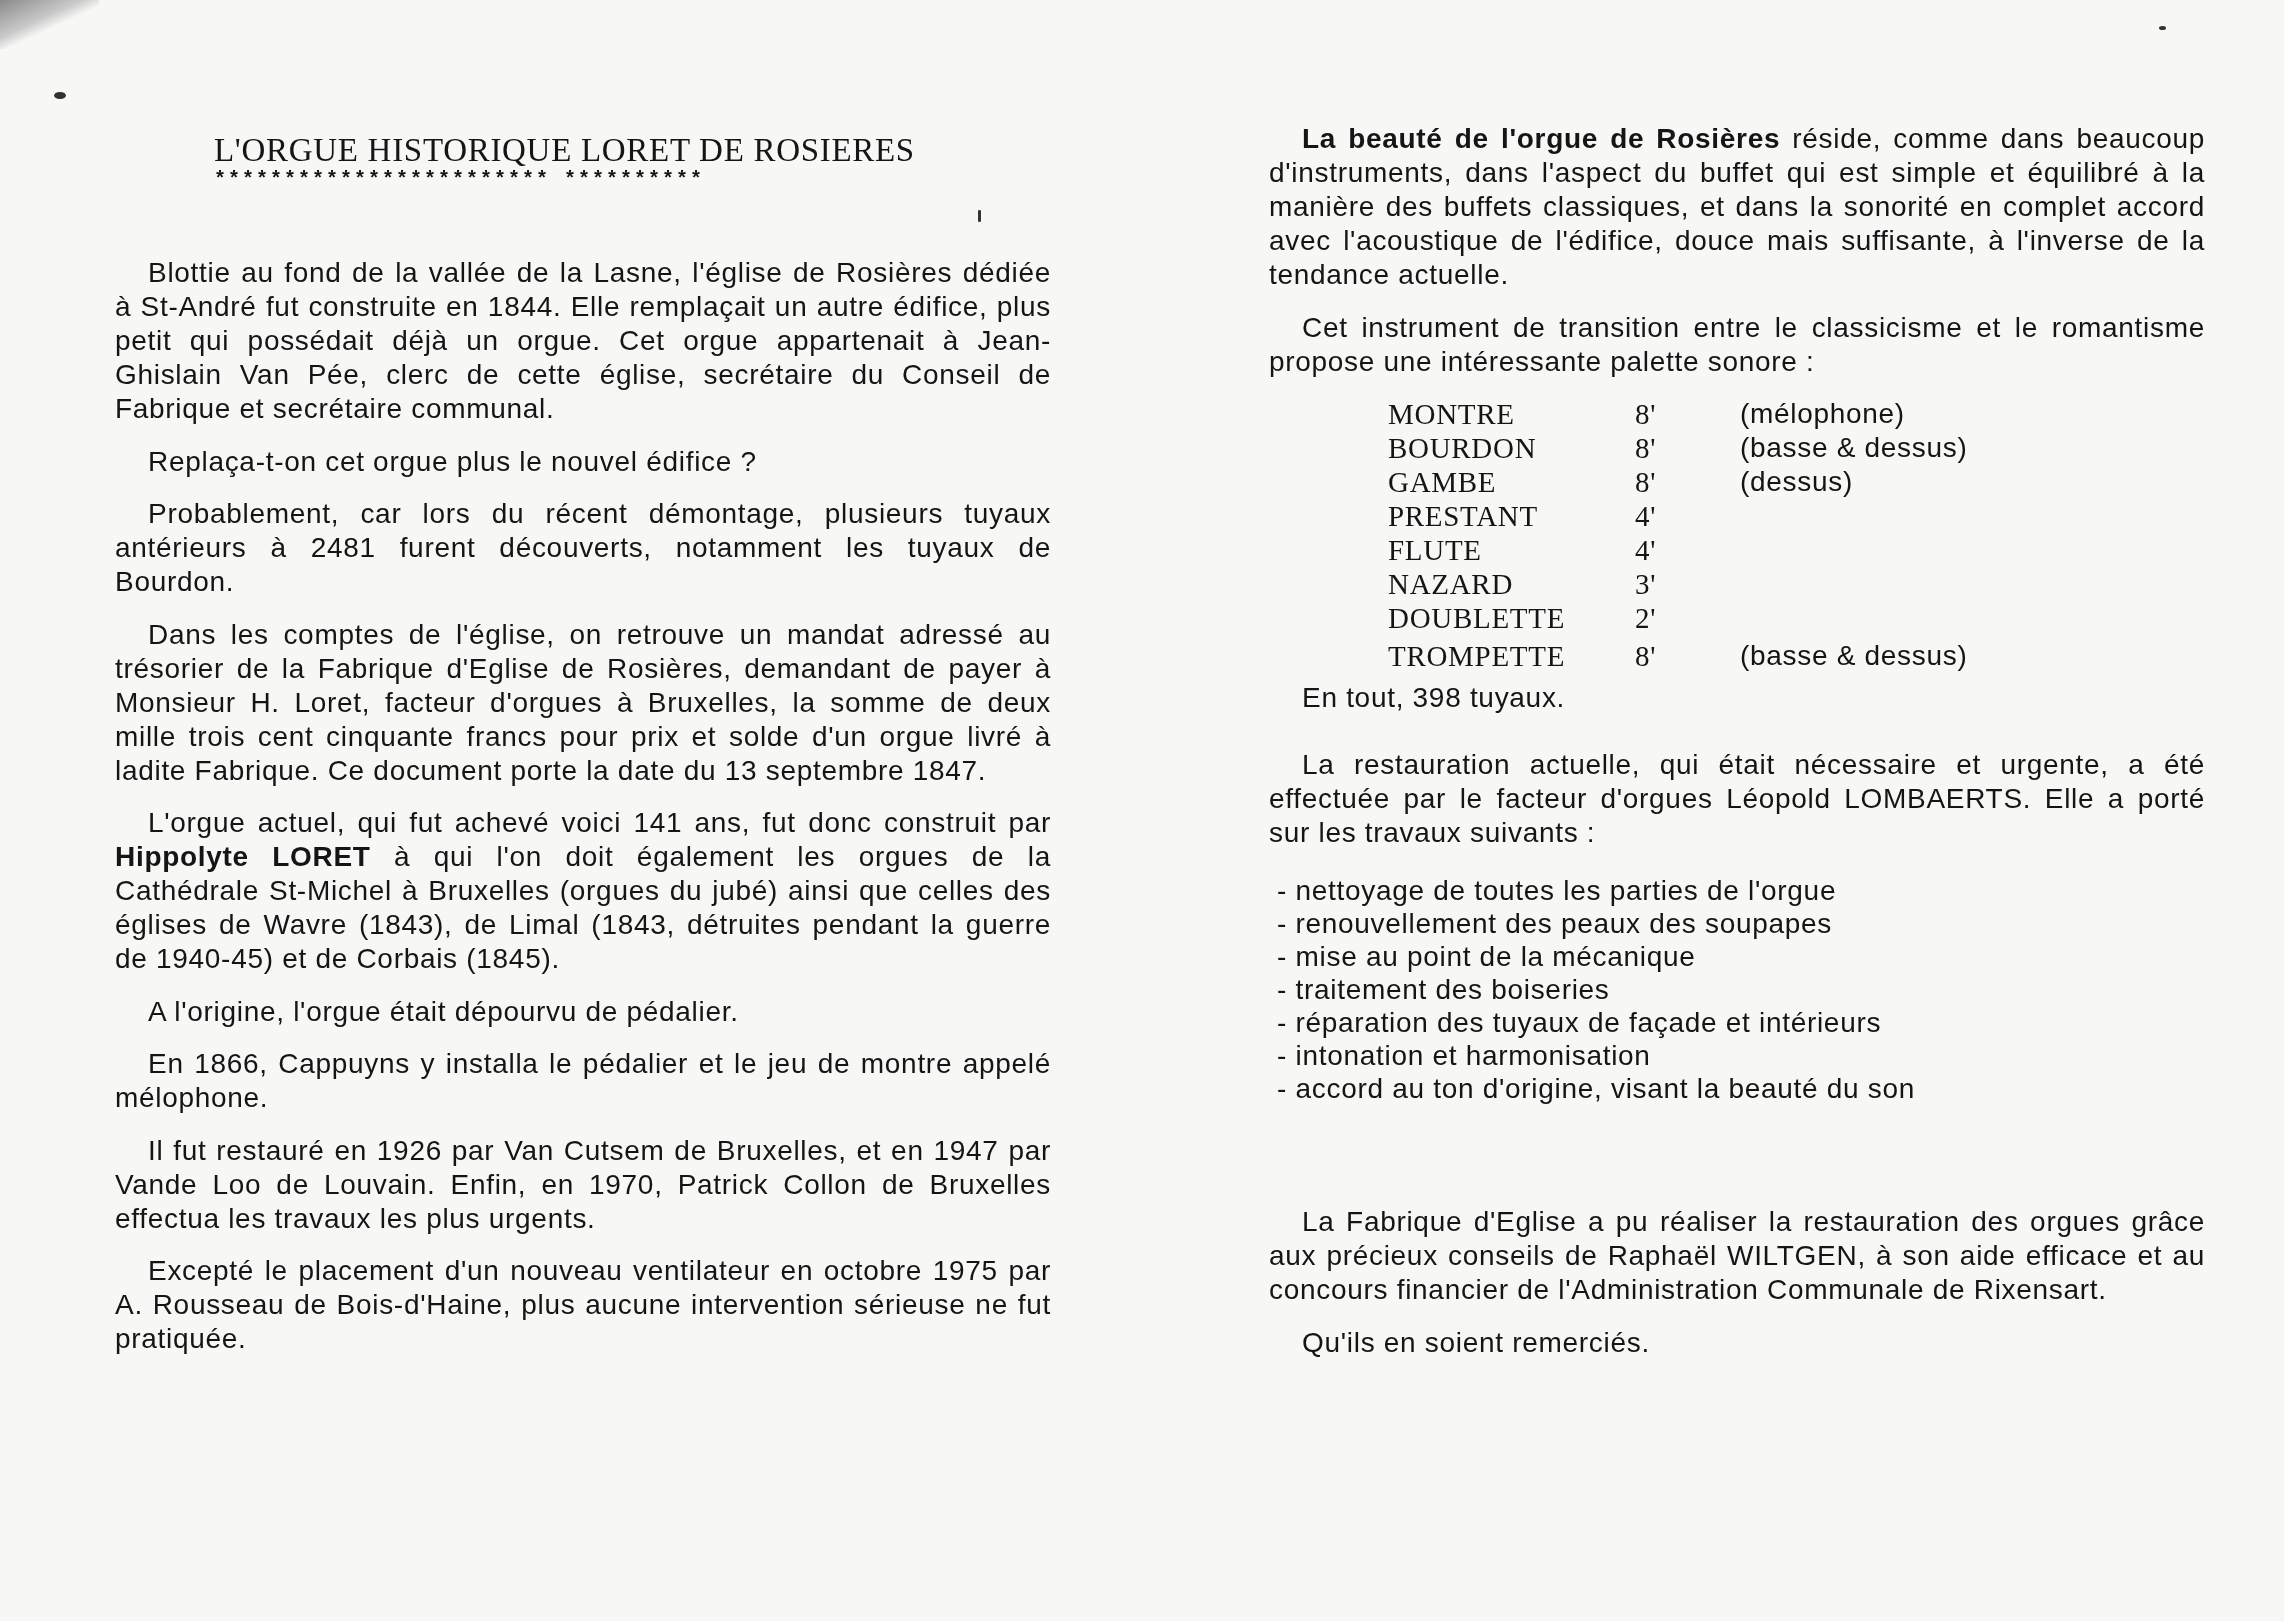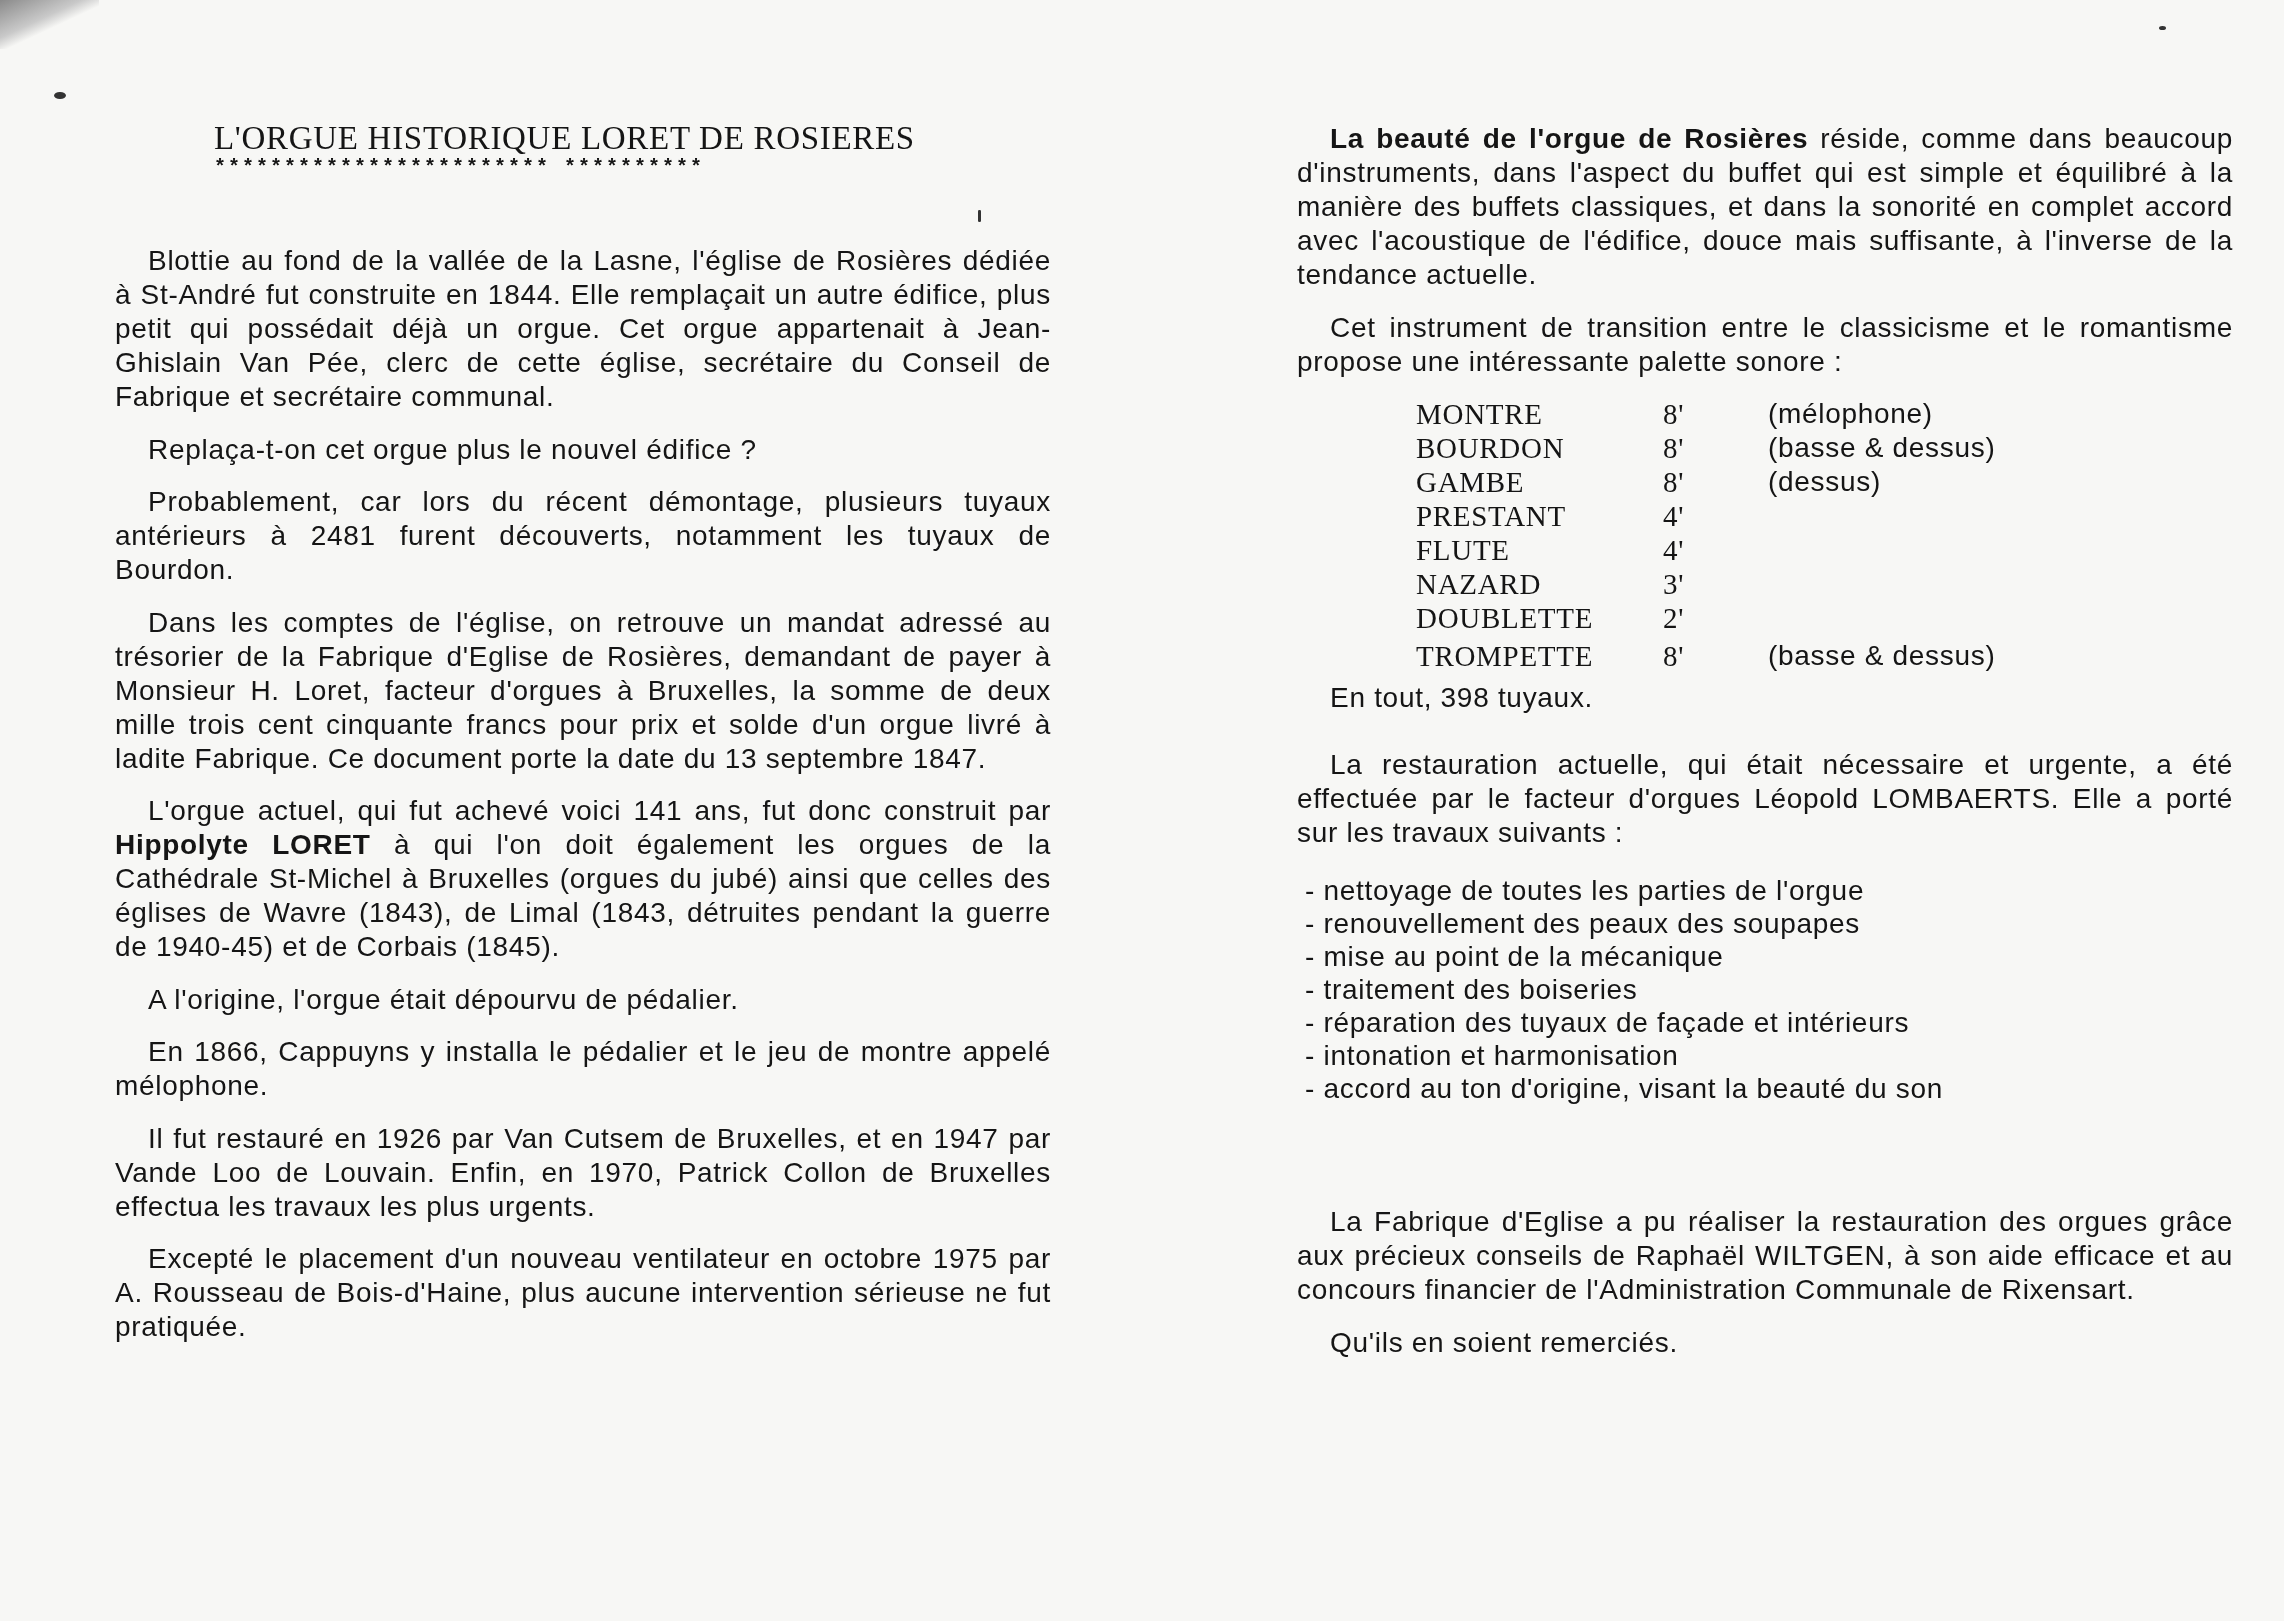--- a/index.html
+++ b/index.html
@@ -15,22 +15,22 @@
     background: linear-gradient(155deg, #8a8a8a 0%, #c9c9c9 40%, rgba(247,247,245,0) 55%);
   }
   .speck { position: absolute; background: #333; border-radius: 50%; }
   .col {
     position: absolute;
     font-size: 28px;
     line-height: 34px;
     letter-spacing: 0.7px;
     text-align: justify;
   }
-  .col-left { left: 115px; top: 120px; width: 936px; }
-  .col-right { left: 1297px; top: 122px; width: 936px; }
+  .col-left { left: 115px; top: 132px; width: 936px; }
+  .col-right { left: 1269px; top: 122px; width: 936px; }
   .title {
     font-family: "Liberation Serif", "DejaVu Serif", serif;
     font-size: 33px; line-height: 37px;
     margin: 0 0 0 99px; letter-spacing: 0.7px;
     text-align: left; font-weight: normal;
   }
   .stars {
     font-family: "Liberation Mono", "DejaVu Sans Mono", monospace;
     font-size: 20px; line-height: 21px; font-weight: bold;
     margin: 0 0 66px 99px; letter-spacing: 2px; text-align: left;

